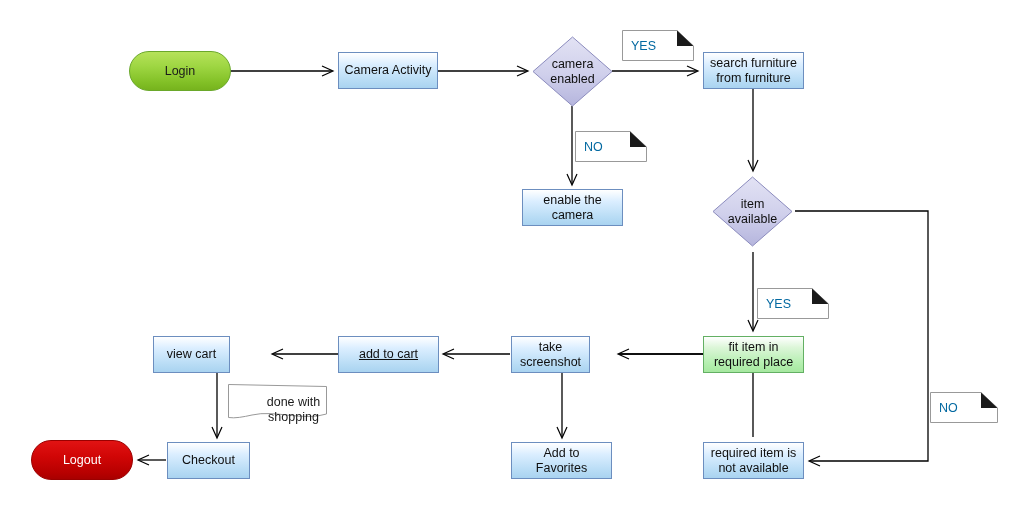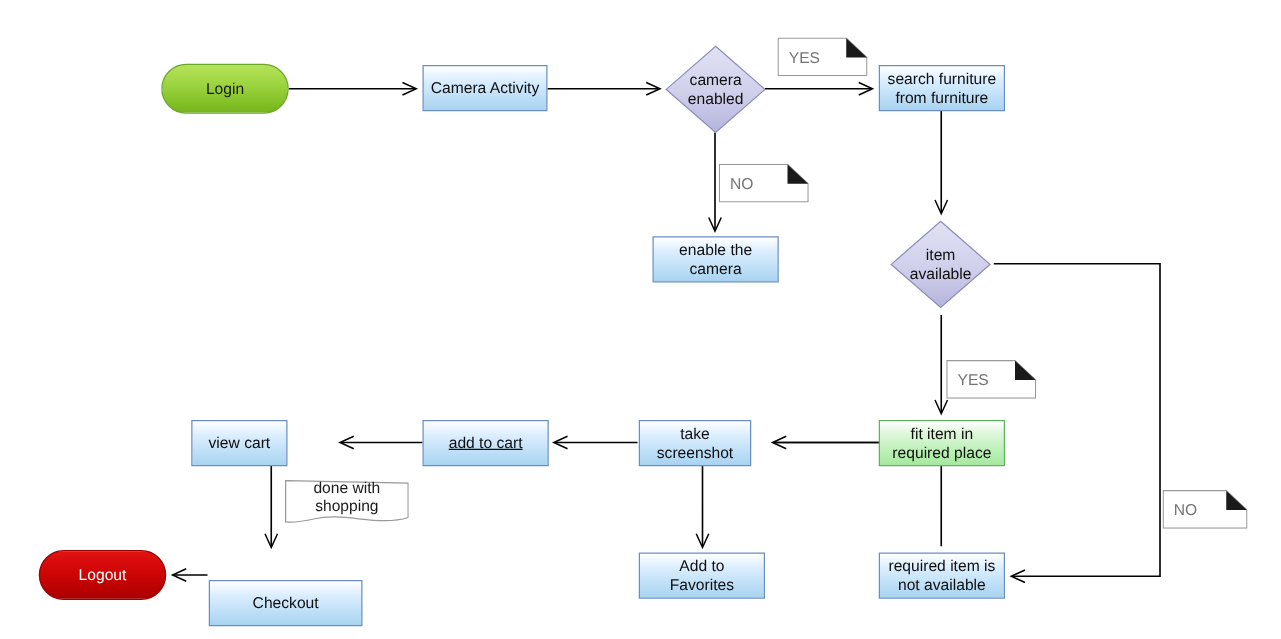--- a/index.html
+++ b/index.html
@@ -18,25 +18,25 @@
   .term-green{border:1px solid #6aa82a;border-radius:20px;color:#1a1a1a;
         background:linear-gradient(to bottom,#b6e25a 0%,#9ed642 38%,#82c026 80%,#76b31d 100%);}
   .term-red{border:1px solid #9b0000;border-radius:20px;color:#ffffff;
         background:linear-gradient(to bottom,#e11313 0%,#d10606 40%,#b60000 85%,#a80000 100%);}
   .diamond-wrap{position:absolute;}
   .diamond-lbl{position:absolute;left:0;top:0;width:100%;height:100%;
         display:flex;align-items:center;justify-content:center;text-align:center;
         font-size:12.5px;color:#0f0f0f;line-height:1.18;pointer-events:none;}
   .note-wrap{position:absolute;}
   .note-lbl{position:absolute;left:9px;top:0;height:100%;display:flex;
-        align-items:center;font-size:12.5px;color:#737373;}
+        align-items:center;font-size:12.5px;color:#0369a1;}
   .doc-wrap{position:absolute;}
-  .doc-lbl{position:absolute;left:0;top:0;width:100%;height:78%;display:flex;
+  .doc-lbl{position:absolute;left:0;top:12px;width:100%;height:78%;display:flex;
         align-items:center;justify-content:center;text-align:center;
-        font-size:12.5px;color:#1a1a1a;line-height:1.2;}
+        font-size:12.5px;color:#1a1a1a;line-height:1.2;padding-left:16px;}
 </style>
 </head>
 <body>
 
 <div id="canvas">
 
   <svg class="layer" viewBox="0 0 1025 511" xmlns="http://www.w3.org/2000/svg">
     <defs>
       <marker id="ah" markerWidth="14" markerHeight="12" refX="11" refY="6" orient="auto" markerUnits="userSpaceOnUse">
         <path d="M1,1 L12,6 L1,11" fill="none" stroke="#000" stroke-width="1.2"></path>
@@ -166,21 +166,21 @@
     <div class="note-lbl">NO</div>
   </div>
 
   <div class="node rect-green" style="left:703px;top:336px;width:101px;height:37px;">
     <div>
       <div>fit item in</div>
       <div>required place</div>
     </div>
   </div>
 
-  <div class="node rect" style="left:511px;top:336px;width:90px;height:37px;">
+  <div class="node rect" style="left:511px;top:336px;width:79px;height:37px;">
     <span>take screenshot</span>
   </div>
 
   <div class="node rect" style="left:338px;top:336px;width:101px;height:37px;text-decoration:underline;">
     <span>add to cart</span>
   </div>
 
   <div class="node rect" style="left:153px;top:336px;width:77px;height:37px;">
     <span>view cart</span>
   </div>
@@ -190,21 +190,21 @@
       <path d="M0.5,0.5 L98.5,2.5 L98.5,30 C75,37.5 47,25.5 24,31 C15,33 7,34.5 0.5,33.5 Z" fill="#ffffff" stroke="#999999" stroke-width="1"></path>
     </svg>
     <div class="doc-lbl">
       <div>
         <div>done with</div>
         <div>shopping</div>
       </div>
     </div>
   </div>
 
-  <div class="node rect" style="left:167px;top:464px;width:123px;height:37px;">
+  <div class="node rect" style="left:167px;top:442px;width:83px;height:37px;">
     <span>Checkout</span>
   </div>
 
   <div class="node term-red" style="left:31px;top:440px;width:102px;height:40px;">
     <span>Logout</span>
   </div>
 
   <div class="node rect" style="left:511px;top:442px;width:101px;height:37px;">
     <div>
       <div>Add to</div>

